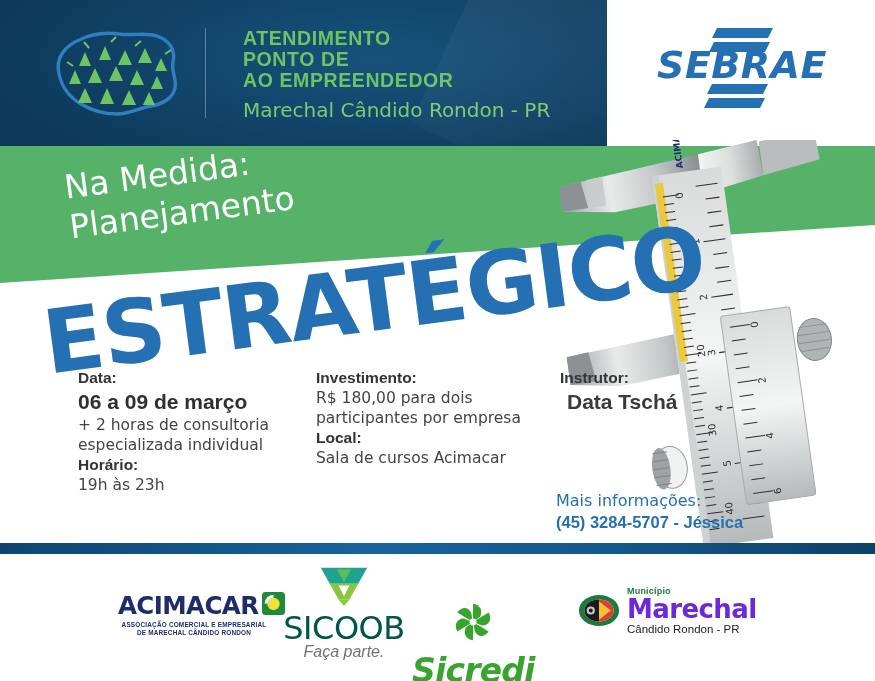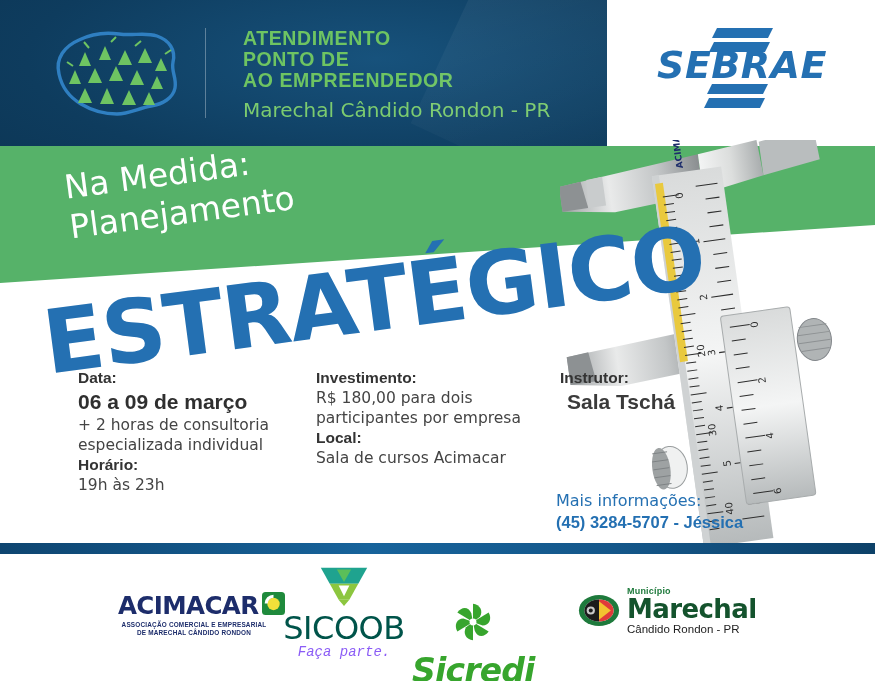--- a/index.html
+++ b/index.html
@@ -120,31 +120,31 @@
   .acm-sub{
     color:#1d2d6b;font-weight:bold;font-size:6.4px;line-height:8.4px;
     text-align:center;letter-spacing:0.2px;margin-top:2px;
   }
   .logo-sicoob{position:absolute;left:283px;top:12px;width:122px;text-align:center;}
   .sic-word{
     color:#00544a;font-weight:normal;font-size:32px;letter-spacing:-0.5px;
     line-height:34px;font-family:"DejaVu Sans", sans-serif;
   }
   .sic-tag{
-    color:#8b5cf6;font-size:14px;line-height:16px;font-style:italic;
-    font-family:Liberation Mono, monospace;margin-top:-1px;
+    color:#737373;font-size:16px;line-height:16px;font-style:italic;
+    font-family:Liberation Sans, sans-serif;margin-top:-1px;
   }
   .logo-sicredi{position:absolute;left:412px;top:48px;display:flex;align-items:center;gap:8px;flex-direction:column;}
   .scd-word{
     color:#37a52d;font-weight:bold;font-style:italic;font-size:33px;line-height:34px;
     letter-spacing:-0.8px;font-family:"DejaVu Sans", sans-serif;
   }
   .logo-marechal{position:absolute;left:578px;top:32px;display:flex;align-items:flex-start;gap:7px;}
   .mar-muni{color:#1e7a3c;font-weight:bold;font-size:9px;line-height:10px;letter-spacing:0.2px;}
-  .mar-name{color:#14532d;font-weight:bold;font-size:26px;line-height:27px;letter-spacing:-0.6px;font-family:"DejaVu Sans", sans-serif;}
+  .mar-name{color:#6d28d9;font-weight:bold;font-size:26px;line-height:27px;letter-spacing:-0.6px;font-family:"DejaVu Sans", sans-serif;}
   .mar-sub{color:#222;font-weight:normal;font-size:11.5px;line-height:13px;}
 </style>
 </head>
 <body>
 
 <div id="poster">
 
   <div class="left-edge"></div>
 
   <div class="header">
@@ -406,21 +406,21 @@
     <div class="col col2">
       <div class="lbl">Investimento:</div>
       <div class="val">R$ 180,00 para dois</div>
       <div class="val">participantes por empresa</div>
       <div class="lbl">Local:</div>
       <div class="val">Sala de cursos Acimacar</div>
     </div>
 
     <div class="col col3">
       <div class="lbl">Instrutor:</div>
-      <div class="instr-name">Sala Tschá</div>
+      <div class="instr-name">Data Tschá</div>
     </div>
 
     <div class="contact">
       <div class="c1">Mais informações:</div>
       <div class="c2">(45) 3284-5707 - Jéssica</div>
     </div>
   </div>
 
   <div class="blue-rule"></div>
 

